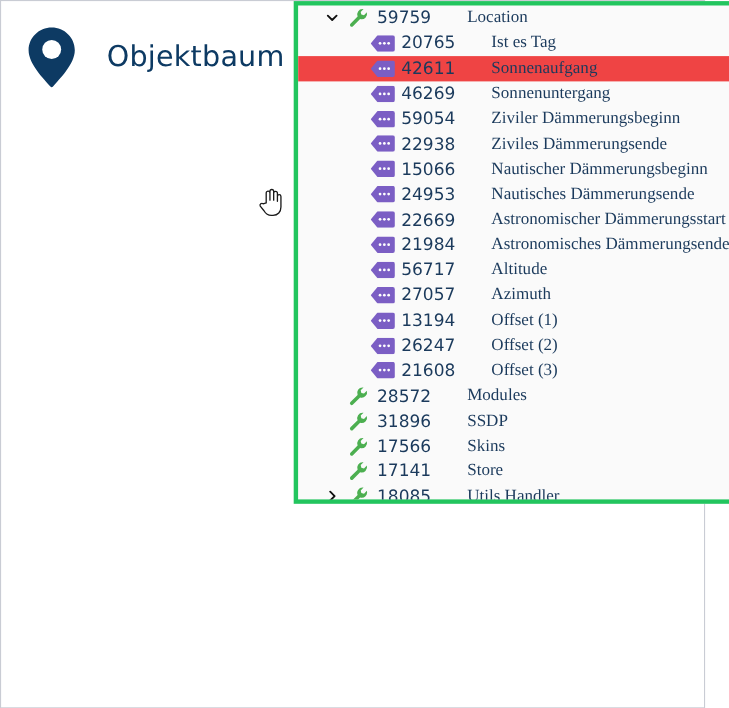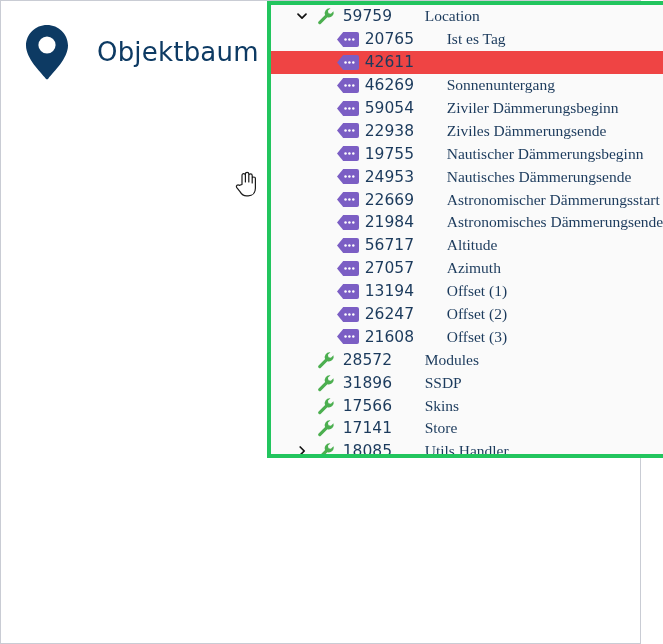--- a/index.html
+++ b/index.html
@@ -200,20 +200,21 @@
         <span class="twisty"></span>
         <span class="node-icon">
           <svg width="22" height="15" viewBox="0 0 22 15" aria-hidden="true">
             <path d="M6.2 0 H20 a2 2 0 0 1 2 2 V13 a2 2 0 0 1 -2 2 H6.2 L0 7.5 Z" fill="#7b5ec4"></path>
             <circle cx="8.5" cy="7.4" r="1.25" fill="#ffffff"></circle>
             <circle cx="12.4" cy="7.4" r="1.25" fill="#ffffff"></circle>
             <circle cx="16.3" cy="7.4" r="1.25" fill="#ffffff"></circle>
           </svg>
         </span>
         <span class="node-id">42611</span>
+        <span class="node-label">Sonnenaufgang</span>
       </div>
       <div class="tree-row lvl1">
         <span class="twisty"></span>
         <span class="node-icon">
           <svg width="22" height="15" viewBox="0 0 22 15" aria-hidden="true">
             <path d="M6.2 0 H20 a2 2 0 0 1 2 2 V13 a2 2 0 0 1 -2 2 H6.2 L0 7.5 Z" fill="#7b5ec4"></path>
             <circle cx="8.5" cy="7.4" r="1.25" fill="#ffffff"></circle>
             <circle cx="12.4" cy="7.4" r="1.25" fill="#ffffff"></circle>
             <circle cx="16.3" cy="7.4" r="1.25" fill="#ffffff"></circle>
           </svg>
@@ -250,21 +251,21 @@
       <div class="tree-row lvl1">
         <span class="twisty"></span>
         <span class="node-icon">
           <svg width="22" height="15" viewBox="0 0 22 15" aria-hidden="true">
             <path d="M6.2 0 H20 a2 2 0 0 1 2 2 V13 a2 2 0 0 1 -2 2 H6.2 L0 7.5 Z" fill="#7b5ec4"></path>
             <circle cx="8.5" cy="7.4" r="1.25" fill="#ffffff"></circle>
             <circle cx="12.4" cy="7.4" r="1.25" fill="#ffffff"></circle>
             <circle cx="16.3" cy="7.4" r="1.25" fill="#ffffff"></circle>
           </svg>
         </span>
-        <span class="node-id">19755</span>
+        <span class="node-id">15066</span>
         <span class="node-label">Nautischer Dämmerungsbeginn</span>
       </div>
       <div class="tree-row lvl1">
         <span class="twisty"></span>
         <span class="node-icon">
           <svg width="22" height="15" viewBox="0 0 22 15" aria-hidden="true">
             <path d="M6.2 0 H20 a2 2 0 0 1 2 2 V13 a2 2 0 0 1 -2 2 H6.2 L0 7.5 Z" fill="#7b5ec4"></path>
             <circle cx="8.5" cy="7.4" r="1.25" fill="#ffffff"></circle>
             <circle cx="12.4" cy="7.4" r="1.25" fill="#ffffff"></circle>
             <circle cx="16.3" cy="7.4" r="1.25" fill="#ffffff"></circle>

